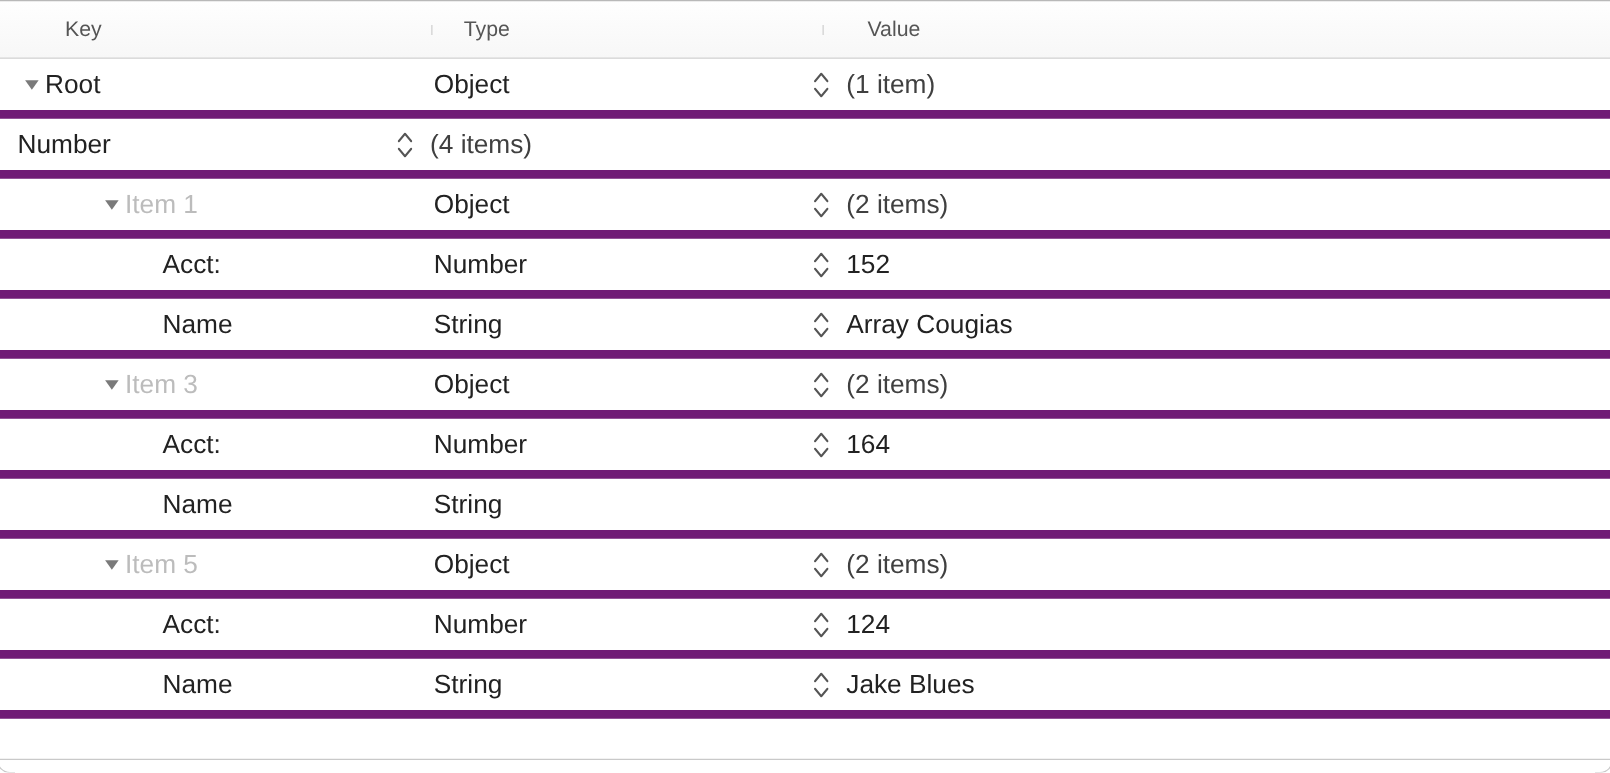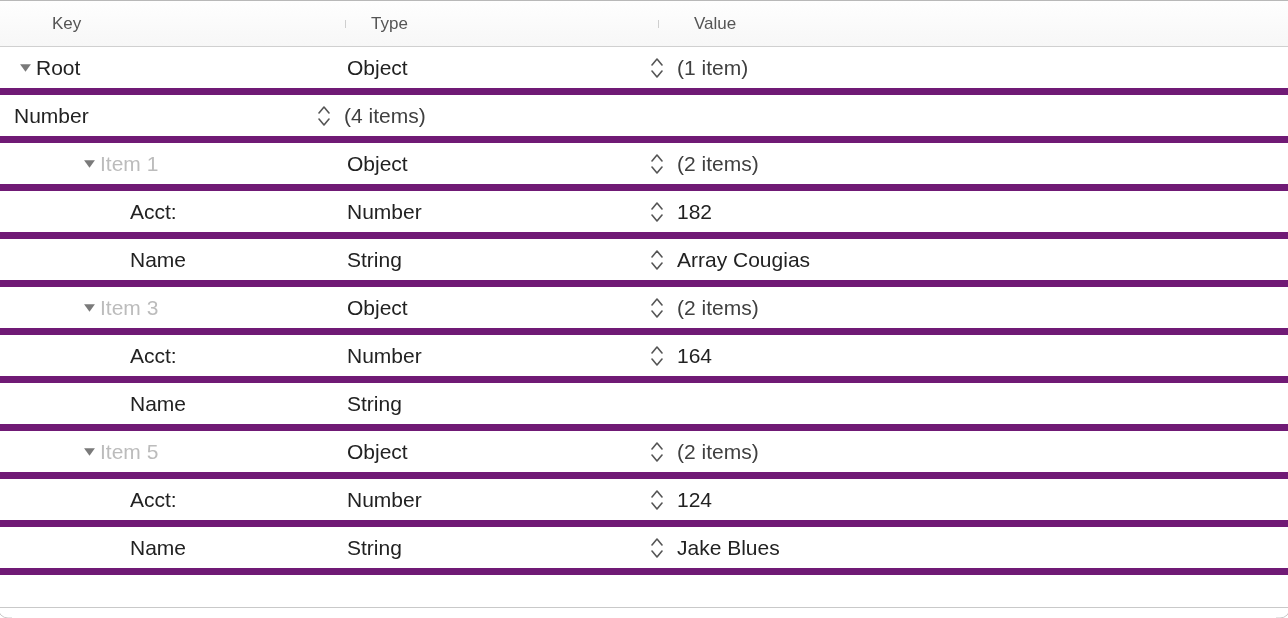--- a/index.html
+++ b/index.html
@@ -166,21 +166,21 @@
         <span class="key-label">Acct:</span>
       </div>
       <div class="col-type"><span>Number</span></div>
       <div class="col-value">
         <span class="stepper">
           <svg width="12" height="22" viewBox="0 0 12 22">
             <path d="M1 8 L6 2 L11 8" fill="none" stroke="#555" stroke-width="1.6" stroke-linecap="round" stroke-linejoin="round"></path>
             <path d="M1 14 L6 20 L11 14" fill="none" stroke="#555" stroke-width="1.6" stroke-linecap="round" stroke-linejoin="round"></path>
           </svg>
         </span>
-        <span class="val">182</span>
+        <span class="val">152</span>
       </div>
     </div>
     <div class="row">
       <div class="col-key">
         <span class="indent w3"></span>
         <span class="no-disclosure"></span>
         <span class="key-label">Name</span>
       </div>
       <div class="col-type"><span>String</span></div>
       <div class="col-value">

